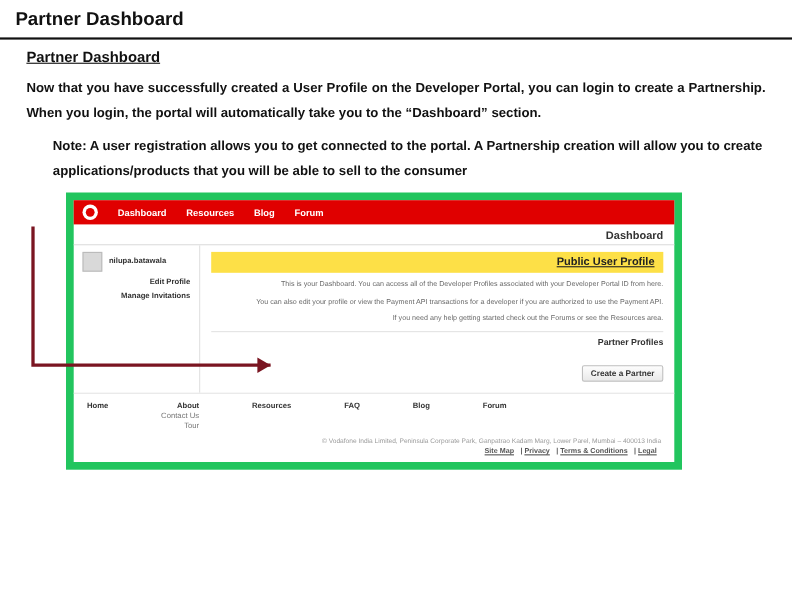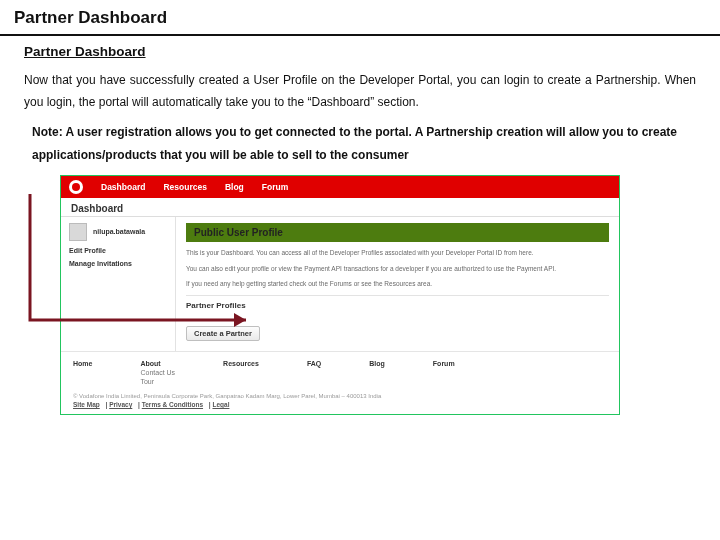--- a/index.html
+++ b/index.html
@@ -23,52 +23,53 @@
   }
   .content { padding: 0 24px 0 24px; }
   .sub-title {
     font-size: 13.5px;
     font-weight: 700;
     text-decoration: underline;
     margin: 4px 0 10px 0;
   }
   .body-text {
     font-size: 12px;
-    font-weight: 400;
+    font-weight: 700;
     line-height: 1.85;
     margin-bottom: 6px;
     text-align: justify;
   }
   .note-text {
     font-size: 12px;
     font-weight: 700;
     line-height: 1.9;
-    margin: 8px 0 8px 8px;
+    margin: 8px 0 8px 24px;
   }
 
   
   .shot-wrap {
     position: relative;
     margin: 6px 0 0 36px;
     width: 560px;
   }
   .arrow {
     position: absolute;
     pointer-events: none;
     left: -36px;
     bottom: 83px;
     width: 240px;
     height: 140px;
   }
   .portal {
     width: 560px;
     background: #fff;
-    border: 1px solid #22c55e;
+    border: 7px solid #22c55e;
     font-size: 8px;
     color: #555;
+    text-align: right;
   }
   .topbar {
     background: #e00000;
     height: 22px;
     display: flex;
     align-items: center;
     gap: 18px;
     padding: 0 8px;
   }
   .logo {
@@ -99,22 +100,22 @@
     border-right: 1px solid #e2e2e2;
   }
   .avatar-row { display: flex; align-items: center; gap: 6px; margin-bottom: 6px;}
   .avatar {
     width: 18px; height: 18px; background: #d9d9d9; border: 1px solid #bbb;
   }
   .uname { font-weight: 700; font-size: 7px; color: #333; filter: blur(0.4px);}
   .side-link { font-size: 7px; color: #333; margin: 6px 0; font-weight: 700; filter: blur(0.3px);}
   .panel { flex: 1; padding: 6px 10px 10px 10px; }
   .panel-head {
-    background: #4d7c0f; font-weight: 700; color: #222;
-    font-size: 10px; padding: 4px 8px; margin-bottom: 6px;
+    background: #fde047; font-weight: 700; color: #222;
+    font-size: 10px; padding: 4px 8px; margin-bottom: 6px; text-decoration: underline;
   }
   .ptext {
     font-size: 6.5px; color: #6a6a6a; line-height: 1.5;
     margin-bottom: 6px; filter: blur(0.35px);
   }
   .sub-h {
     font-size: 8px; font-weight: 700; color: #333;
     border-top: 1px solid #e3e3e3; padding-top: 5px; margin-top: 4px;
   }
   .create-btn {

